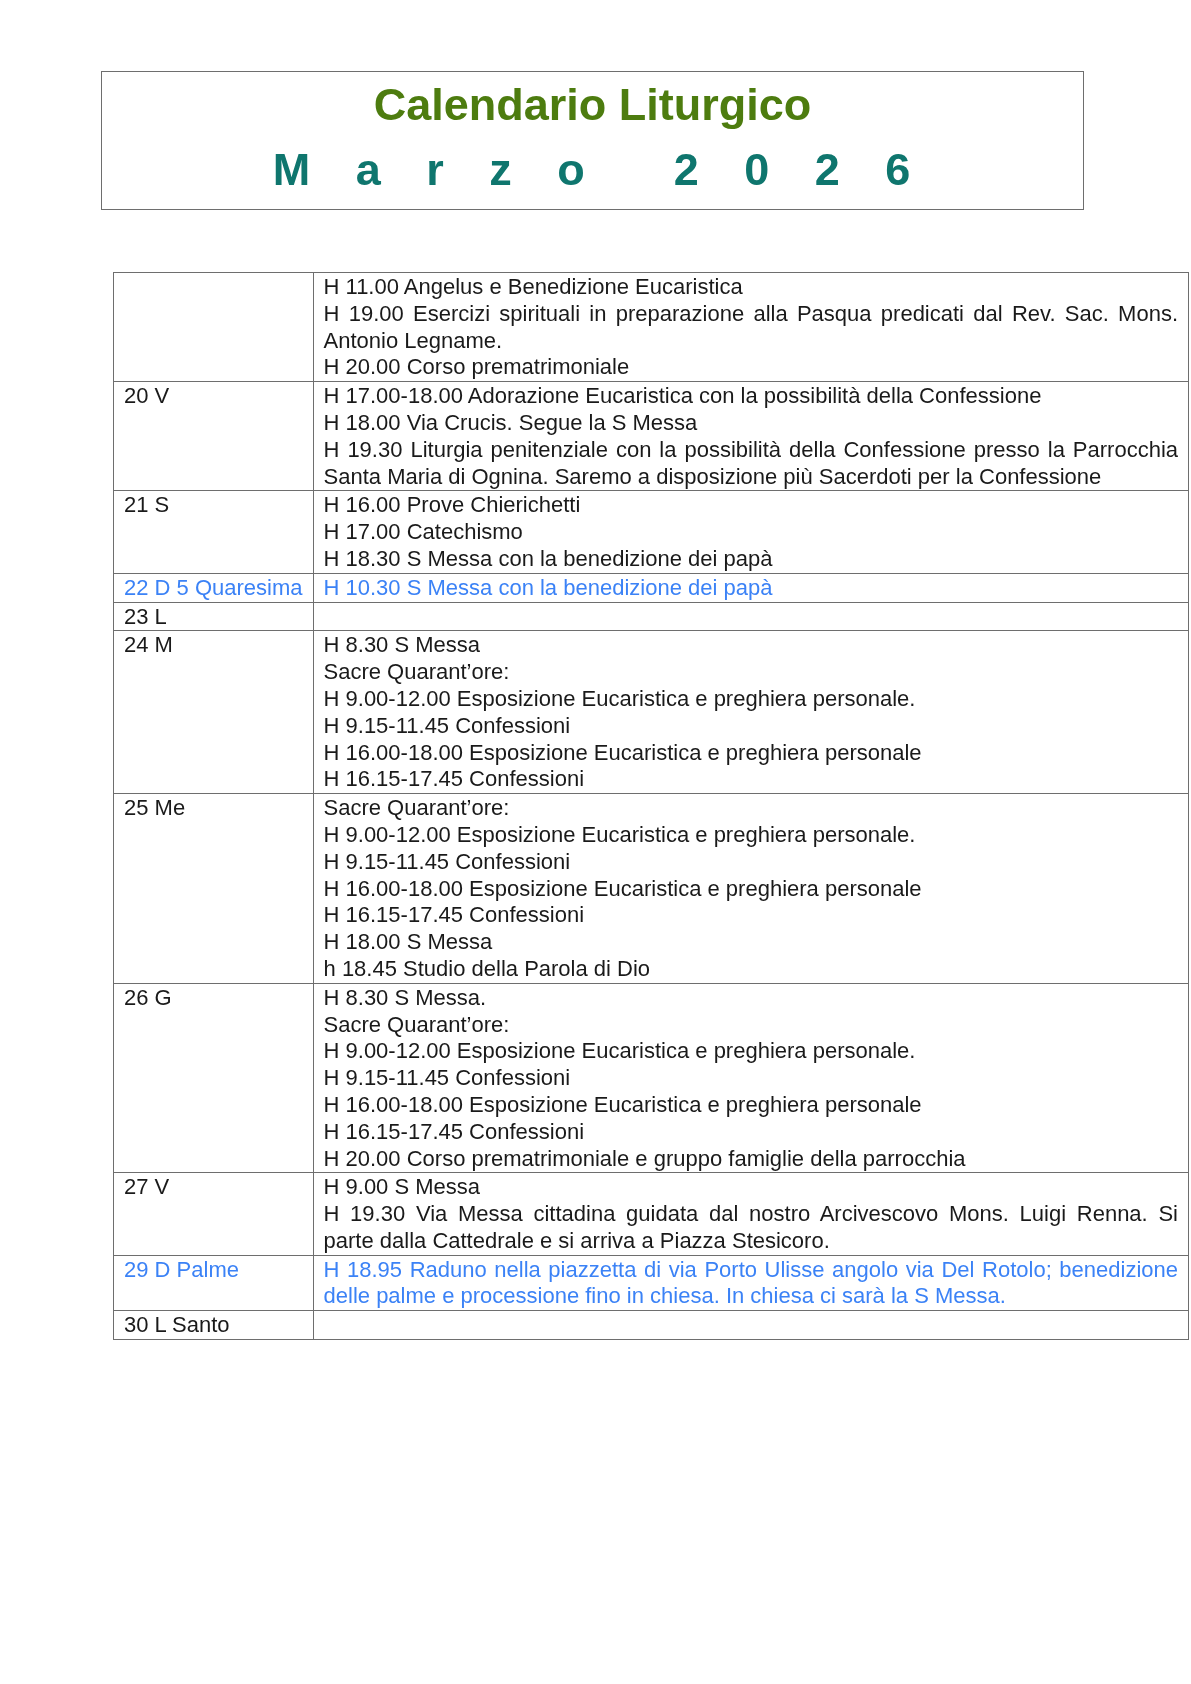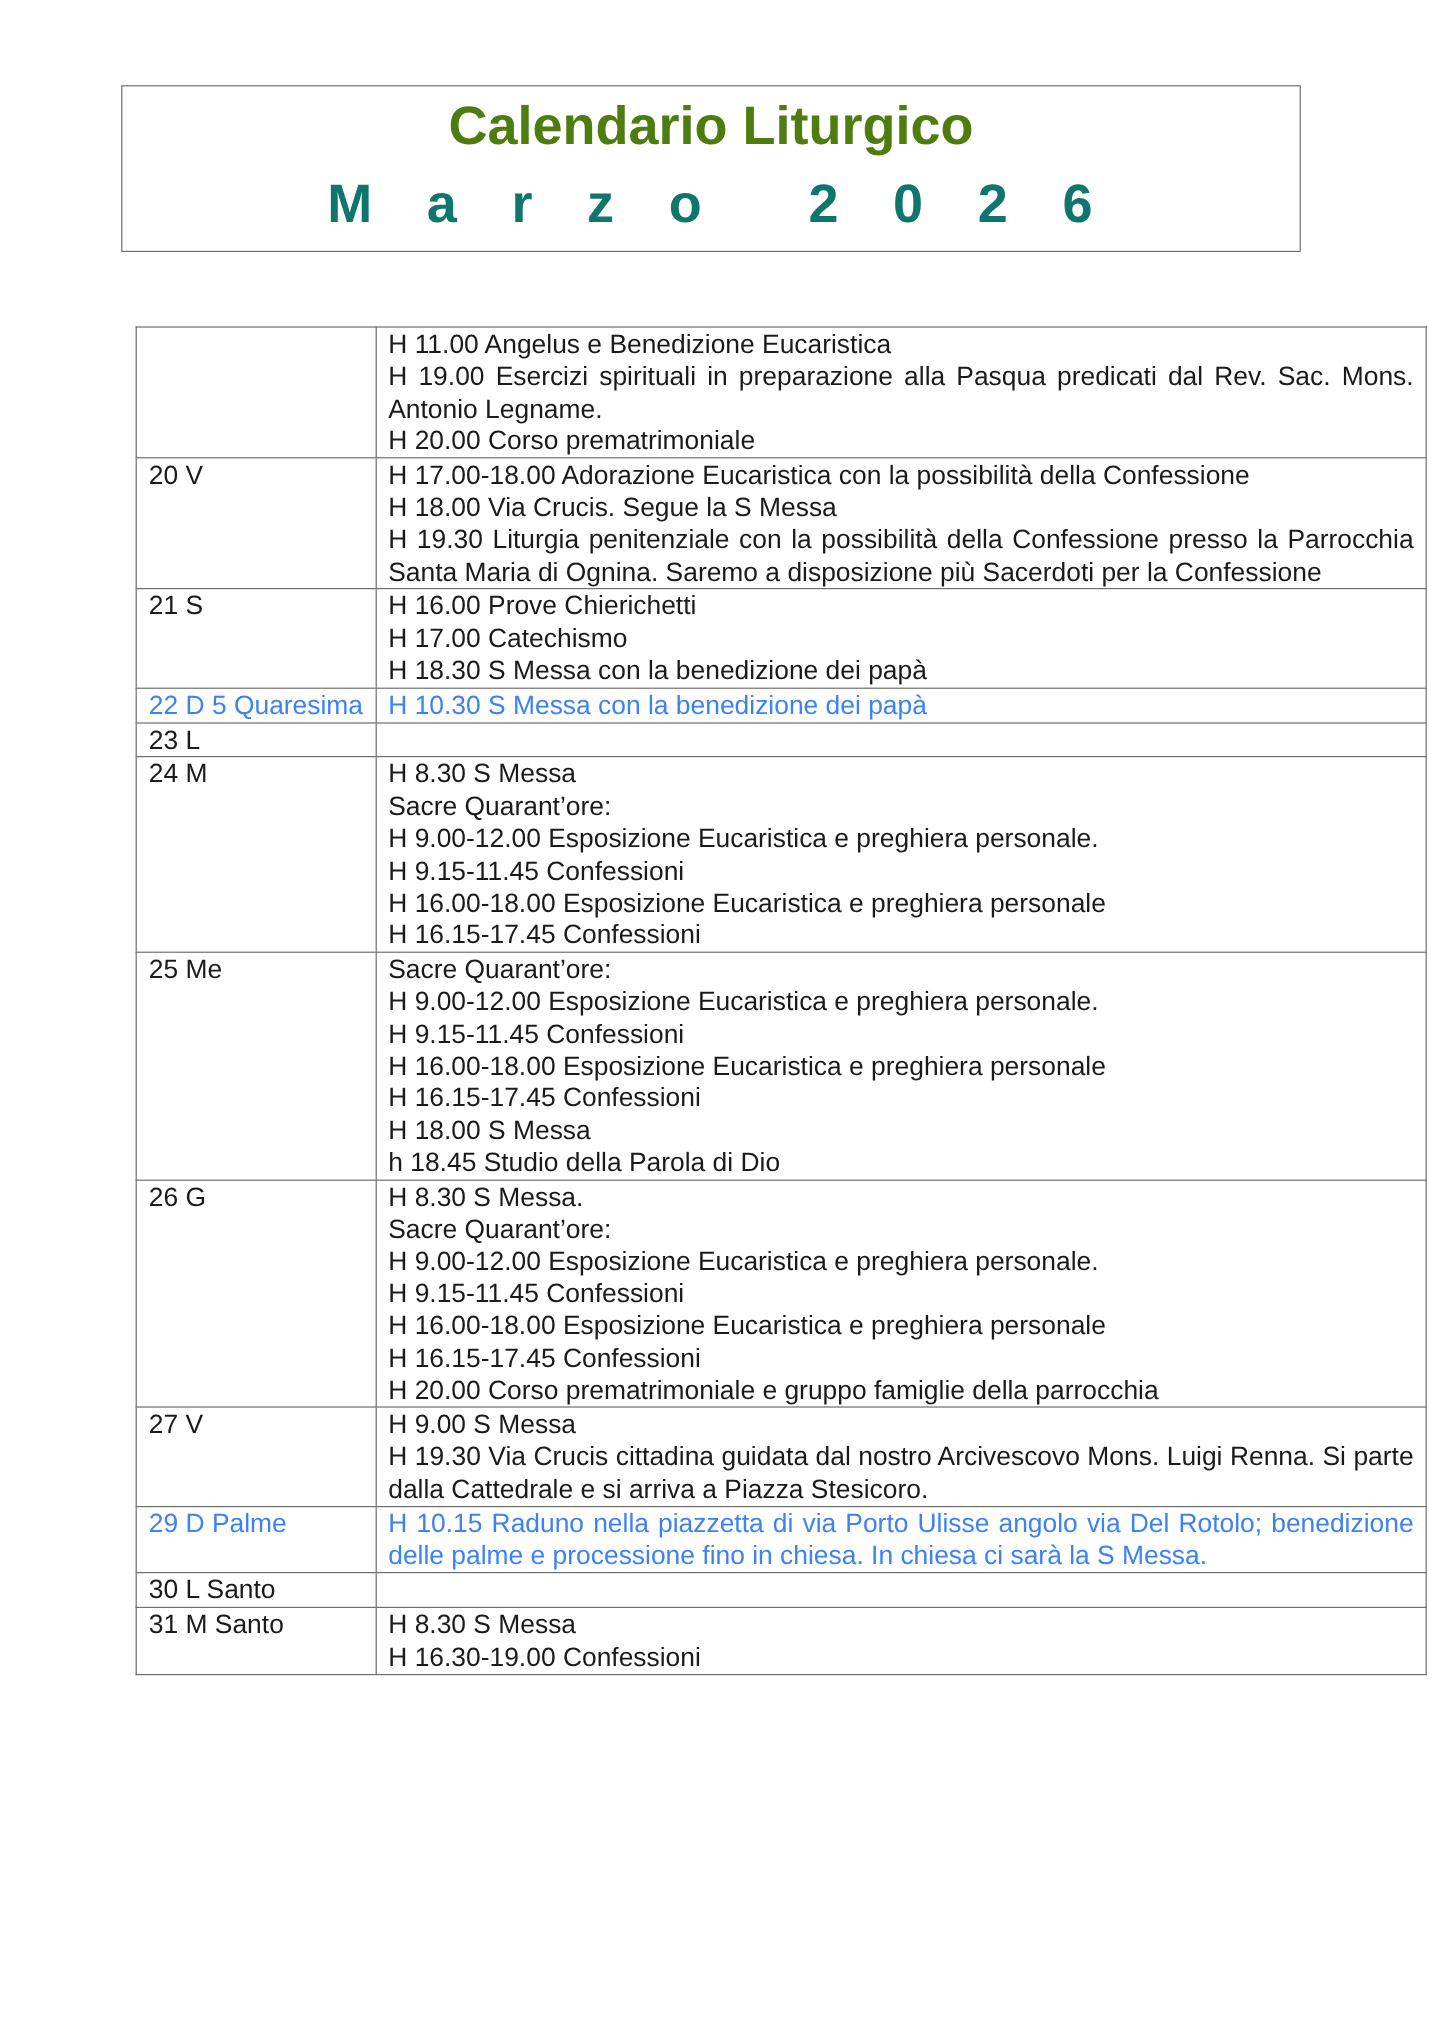--- a/index.html
+++ b/index.html
@@ -106,34 +106,27 @@
           <span class="line"><span class="bold">H 9.15-11.45 Confessioni</span></span>
           <span class="line"><span class="bold">H 16.00-18.00 Esposizione Eucaristica e preghiera personale</span></span>
           <span class="line"><span class="bold">H 16.15-17.45 Confessioni</span></span>
           <span class="line"><span>H 20.00 Corso prematrimoniale e gruppo famiglie della parrocchia</span></span>
         </td>
       </tr>
       <tr>
         <td class="day">27 V</td>
         <td class="events">
           <span class="line"><span>H 9.00 S Messa</span></span>
-          <span class="line"><span>H 19.30 </span><span class="bold">Via Crucis cittadina</span><span> guidata dal nostro Arcivescovo Mons. Luigi Renna. Si parte dalla Cattedrale e si arriva a Piazza Stesicoro.</span></span>
+          <span class="line"><span>H 19.30 </span><span class="bold">Via Messa cittadina</span><span> guidata dal nostro Arcivescovo Mons. Luigi Renna. Si parte dalla Cattedrale e si arriva a Piazza Stesicoro.</span></span>
         </td>
       </tr>
       <tr class="red">
         <td class="day bold">29 D Palme</td>
         <td class="events">
-          <span class="line"><span>H 10.15 Raduno nella piazzetta di via Porto Ulisse angolo via Del Rotolo; benedizione delle palme e processione fino in chiesa. In chiesa ci sarà la S Messa.</span></span>
+          <span class="line"><span>H 18.95 Raduno nella piazzetta di via Porto Ulisse angolo via Del Rotolo; benedizione delle palme e processione fino in chiesa. In chiesa ci sarà la S Messa.</span></span>
         </td>
       </tr>
       <tr>
         <td class="day">30 L Santo</td>
         <td class="events">&nbsp;</td>
       </tr>
-      <tr>
-        <td class="day">31 M Santo</td>
-        <td class="events">
-          <span class="line"><span>H 8.30 S Messa</span></span>
-          <span class="line"><span>H 16.30-19.00 Confessioni</span></span>
-        </td>
-      </tr>
     </tbody>
 </table>
 
 </body></html>

